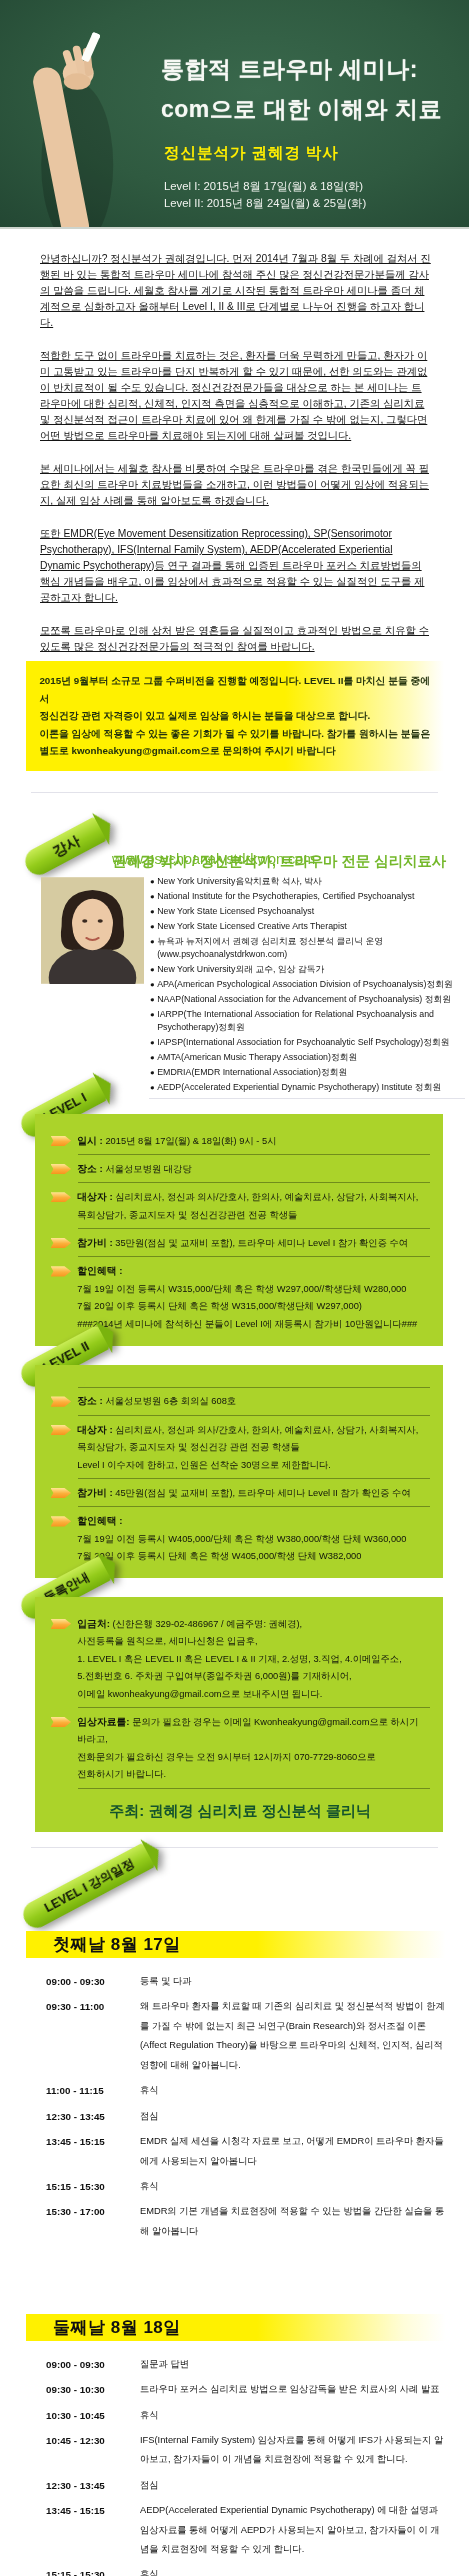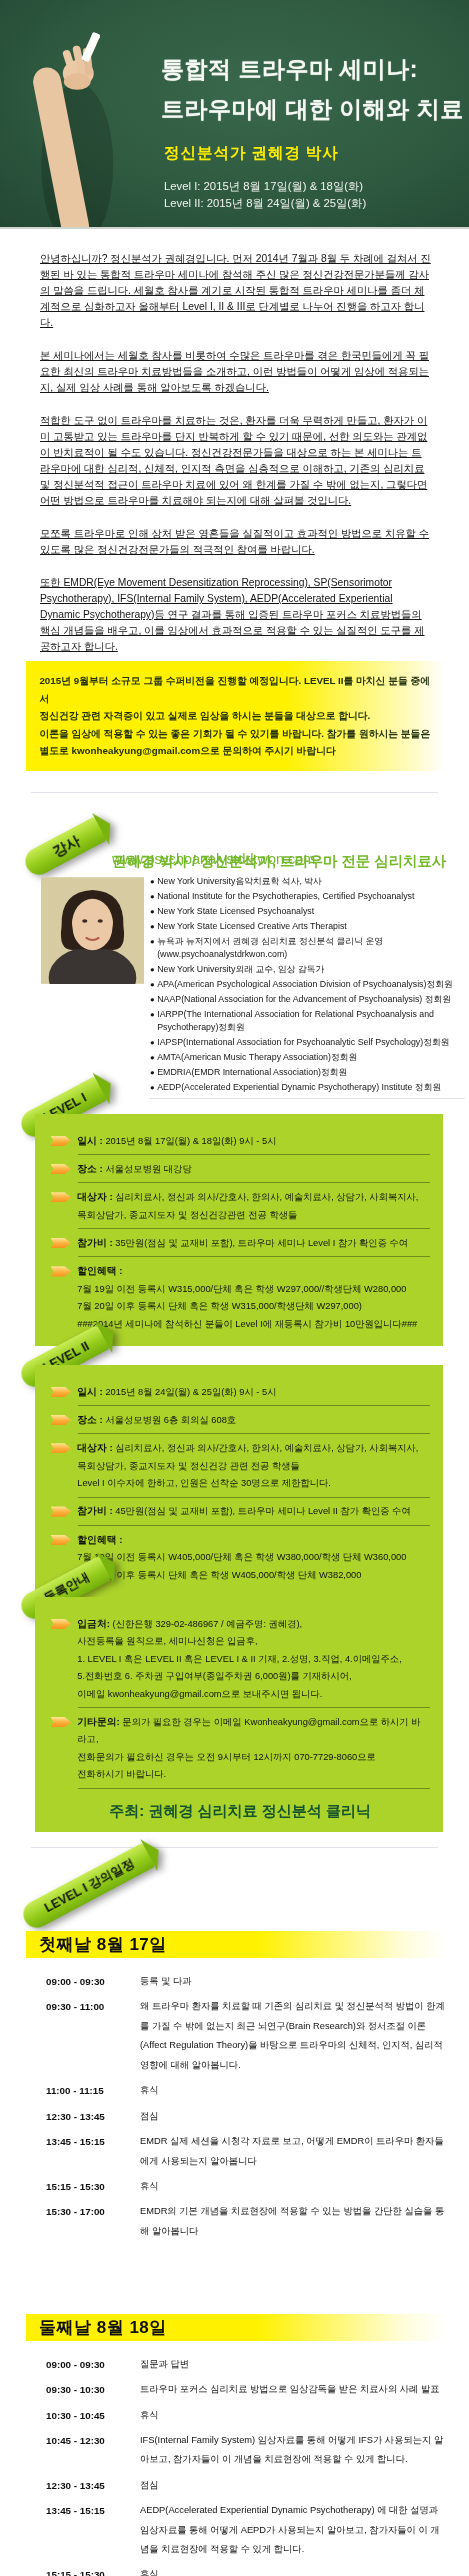--- a/index.html
+++ b/index.html
@@ -45,21 +45,21 @@
   
   .instr-name{position:absolute;left:112px;top:828px;font-size:14.4px;font-weight:bold;color:#74b82b;margin-top:24px;}
   .instr-url{position:absolute;left:112px;top:851px;font-size:14.4px;color:#74b82b;}
   .photo{position:absolute;left:41px;top:877px;width:103px;height:107px;}
   .creds{position:absolute;left:150px;top:875px;width:304px;font-size:8.8px;line-height:13.4px;color:#151515;}
   .creds .ci{display:flex;margin-bottom:1.5px;}
   .creds .dot{flex:0 0 7.2px;font-size:7.7px;}
   
   .dayhdr{position:absolute;left:26px;width:420px;height:27px;display:flex;align-items:center;
       background:linear-gradient(to right,#fff100 0%,#fff100 55%,rgba(255,241,0,.15) 90%,rgba(255,241,0,0) 100%);
-      font-size:17px;font-weight:bold;color:#101010;padding-left:13px;box-sizing:border-box;letter-spacing:0.5px;}
+      font-size:17px;font-weight:bold;color:#101010;padding-left:27px;box-sizing:border-box;letter-spacing:0.5px;}
   .sched{position:absolute;left:46px;width:402px;}
   .srow{display:grid;grid-template-columns:71px 1fr;column-gap:23px;margin-bottom:5.7px;}
   .stime{font-size:9.8px;font-weight:bold;line-height:19.6px;white-space:nowrap;}
   .sdesc{font-size:9.3px;line-height:19.6px;}
 </style>
 </head>
 <body>
 
 <div class="page">
 
@@ -75,35 +75,35 @@
       <rect x="146" y="88" width="15" height="58" rx="7" transform="rotate(-12 153 117)" fill="#e9c6a2"></rect>
       <rect x="163" y="92" width="15" height="55" rx="7" transform="rotate(-6 170 119)" fill="#e3bd97"></rect>
       <g transform="rotate(24 176 92)">
         <rect x="168" y="62" width="16" height="58" rx="4" fill="#fdfdf9"></rect>
         <rect x="168" y="62" width="16" height="10" rx="4" fill="#ffffff"></rect>
       </g>
       <ellipse cx="150" cy="158" rx="26" ry="16" fill="#e4bd95"></ellipse>
     </svg>
     <div class="cb-title">
       <div>통합적 트라우마 세미나:</div>
-      <div>트라우마에 대한 이해와 치료</div>
+      <div>com으로 대한 이해와 치료</div>
     </div>
     <div class="cb-sub">정신분석가  권혜경 박사</div>
     <div class="cb-dates">
       <div>Level I:  2015년 8월 17일(월) &amp; 18일(화)</div>
       <div>Level II: 2015년 8월 24일(월) &amp; 25일(화)</div>
     </div>
   </div>
 
   <div class="letter">
     <p>안녕하십니까? 정신분석가 권혜경입니다. 먼저 2014년 7월과 8월 두 차례에 걸쳐서 진행된 바 있는 통합적 트라우마 세미나에 참석해 주신 많은 정신건강전문가분들께 감사의 말씀을 드립니다.  세월호 참사를 계기로 시작된 통합적 트라우마 세미나를 좀더 체계적으로 심화하고자 올해부터 Level I, II &amp; III로 단계별로 나누어 진행을 하고자 합니다.</p>
+    <p>적합한 도구 없이 트라우마를 치료하는 것은, 환자를 더욱 무력하게 만들고, 환자가 이미 고통받고 있는 트라우마를 단지 반복하게 할 수 있기 때문에, 선한 의도와는 관계없이 반치료적이 될 수도 있습니다. 정신건강전문가들을 대상으로 하는 본 세미나는 트라우마에 대한 심리적, 신체적, 인지적 측면을 심층적으로 이해하고, 기존의 심리치료 및 정신분석적 접근이 트라우마 치료에 있어 왜 한계를 가질 수 밖에 없는지, 그렇다면 어떤 방법으로 트라우마를 치료해야 되는지에 대해 살펴볼 것입니다.</p>
     <p>본 세미나에서는 세월호 참사를 비롯하여 수많은 트라우마를 겪은 한국민들에게 꼭 필요한 최신의 트라우마 치료방법들을 소개하고, 이런 방법들이 어떻게 임상에 적용되는지, 실제 임상 사례를 통해 알아보도록 하겠습니다.</p>
-    <p>적합한 도구 없이 트라우마를 치료하는 것은, 환자를 더욱 무력하게 만들고, 환자가 이미 고통받고 있는 트라우마를 단지 반복하게 할 수 있기 때문에, 선한 의도와는 관계없이 반치료적이 될 수도 있습니다. 정신건강전문가들을 대상으로 하는 본 세미나는 트라우마에 대한 심리적, 신체적, 인지적 측면을 심층적으로 이해하고, 기존의 심리치료 및 정신분석적 접근이 트라우마 치료에 있어 왜 한계를 가질 수 밖에 없는지, 그렇다면 어떤 방법으로 트라우마를 치료해야 되는지에 대해 살펴볼 것입니다.</p>
+    <p>또한 EMDR(Eye Movement Desensitization Reprocessing), SP(Sensorimotor Psychotherapy), IFS(Internal Family System), AEDP(Accelerated Experiential Dynamic Psychotherapy)등 연구 결과를 통해 입증된 트라우마 포커스 치료방법들의 핵심 개념들을 배우고, 이를 임상에서 효과적으로 적용할 수 있는 실질적인 도구를 제공하고자 합니다.</p>
     <p>모쪼록 트라우마로 인해 상처 받은 영혼들을 실질적이고 효과적인 방법으로 치유할 수 있도록 많은 정신건강전문가들의 적극적인 참여를 바랍니다.</p>
-    <p>또한 EMDR(Eye Movement Desensitization Reprocessing), SP(Sensorimotor Psychotherapy), IFS(Internal Family System), AEDP(Accelerated Experiential Dynamic Psychotherapy)등 연구 결과를 통해 입증된 트라우마 포커스 치료방법들의 핵심 개념들을 배우고, 이를 임상에서 효과적으로 적용할 수 있는 실질적인 도구를 제공하고자 합니다.</p>
   </div>
 
   <div class="notice pre">2015년 9월부터 소규모 그룹 수퍼비전을 진행할 예정입니다. LEVEL II를 마치신 분들 중에서
 정신건강 관련 자격증이 있고 실제로 임상을 하시는 분들을 대상으로 합니다.
 이론을 임상에 적용할 수 있는 좋은 기회가 될 수 있기를 바랍니다. 참가를 원하시는 분들은
 별도로 kwonheakyung@gmail.com으로 문의하여 주시기 바랍니다</div>
 
   <div class="hline" style="left:31px;right:31px;top:792px;"></div>
 
   <div class="ribbon" style="left:27px;top:854px;width:67px;font-size:14.4px;">강사</div>
@@ -203,24 +203,20 @@
         <span class="garrow"></span>
         <div class="gtext"><b>할인혜택 :</b> <span class="pre">
 7월 19일 이전 등록시 W315,000/단체 혹은 학생 W297,000//학생단체 W280,000
 7월 20일 이후 등록시 단체 혹은 학생 W315,000/학생단체 W297,000)
 ###2014년 세미나에 참석하신 분들이 Level I에 재등록시 참가비 10만원입니다###</span></div>
       </div>
   </div>
 
   <div class="ribbon" style="left:23px;top:1366px;width:75px;font-size:12.4px;">LEVEL II</div>
   <div class="gbox" style="top:1365px;min-height:192px;">
-    <div class="gitem">
-        <span class="garrow"></span>
-        <div class="gtext"><b>일시 :</b> <span class="pre">2015년 8월 24일(월) &amp; 25일(화) 9시 - 5시</span></div>
-      </div>
     <div class="gsep"></div>
     <div class="gitem">
         <span class="garrow"></span>
         <div class="gtext"><b>장소 :</b> <span class="pre">서울성모병원 6층 회의실 608호</span></div>
       </div>
     <div class="gsep"></div>
     <div class="gitem">
         <span class="garrow"></span>
         <div class="gtext"><b>대상자 :</b> <span class="pre">심리치료사, 정신과 의사/간호사, 한의사, 예술치료사, 상담가, 사회복지사,
 목회상담가, 종교지도자 및 정신건강 관련 전공 학생들
@@ -246,21 +242,21 @@
         <span class="garrow"></span>
         <div class="gtext"><b>입금처:</b> <span class="pre">(신한은행 329-02-486967 / 예금주명: 권혜경),
 사전등록을 원칙으로, 세미나신청은 입금후,
 1. LEVEL I 혹은 LEVEL II 혹은 LEVEL I &amp; II 기재, 2.성명, 3.직업, 4.이메일주소,
 5.전화번호 6. 주차권 구입여부(종일주차권 6,000원)를 기재하시어,
 이메일 kwonheakyung@gmail.com으로 보내주시면 됩니다.</span></div>
       </div>
     <div class="gsep"></div>
     <div class="gitem">
         <span class="garrow"></span>
-        <div class="gtext"><b>기타문의:</b> <span class="pre">문의가 필요한 경우는 이메일 Kwonheakyung@gmail.com으로 하시기 바라고,
+        <div class="gtext"><b>임상자료를:</b> <span class="pre">문의가 필요한 경우는 이메일 Kwonheakyung@gmail.com으로 하시기 바라고,
 전화문의가 필요하신 경우는 오전 9시부터 12시까지 070-7729-8060으로
 전화하시기 바랍니다.</span></div>
       </div>
     <div class="gsep"></div>
     <div class="ghost">주최: 권혜경 심리치료 정신분석 클리닉</div>
   </div>
 
   <div class="hline" style="left:31px;right:31px;top:1847px;"></div>
 
   <div class="ribbon" style="left:25px;top:1907px;width:124px;font-size:12.4px;">LEVEL I 강의일정</div>

